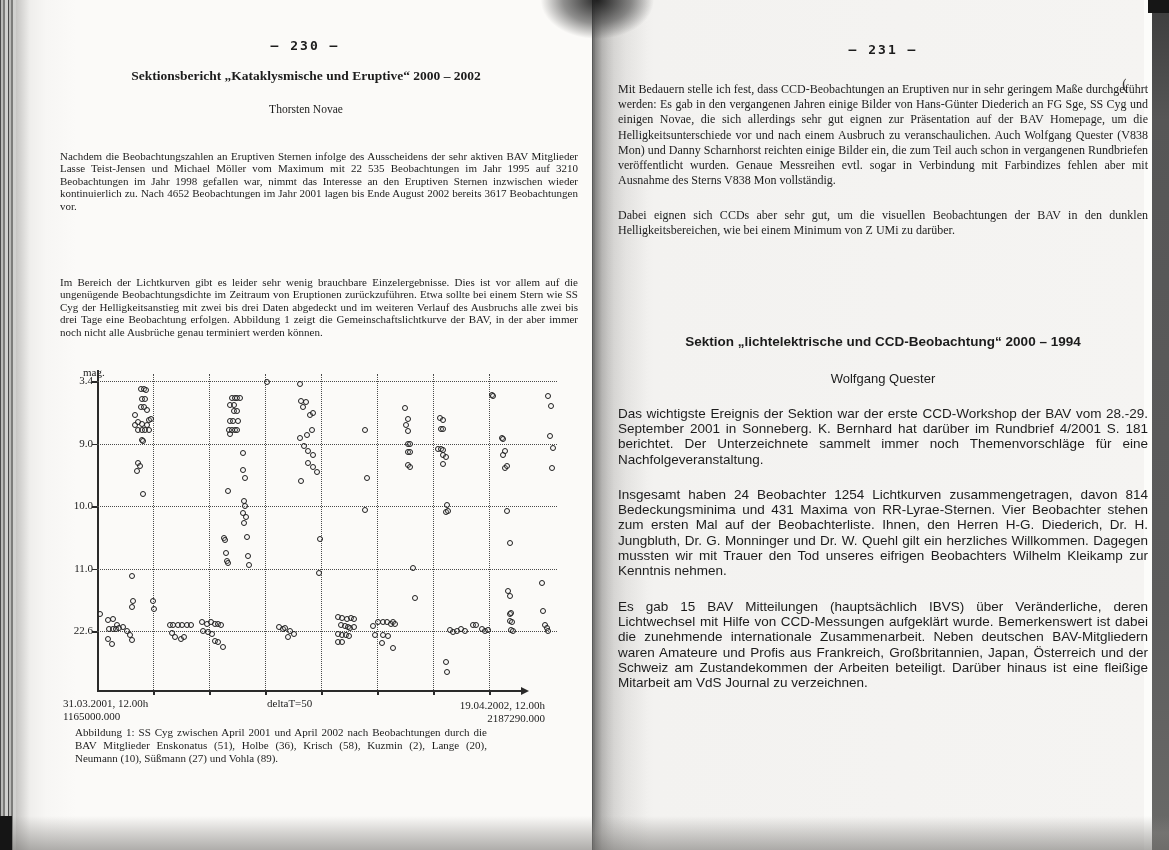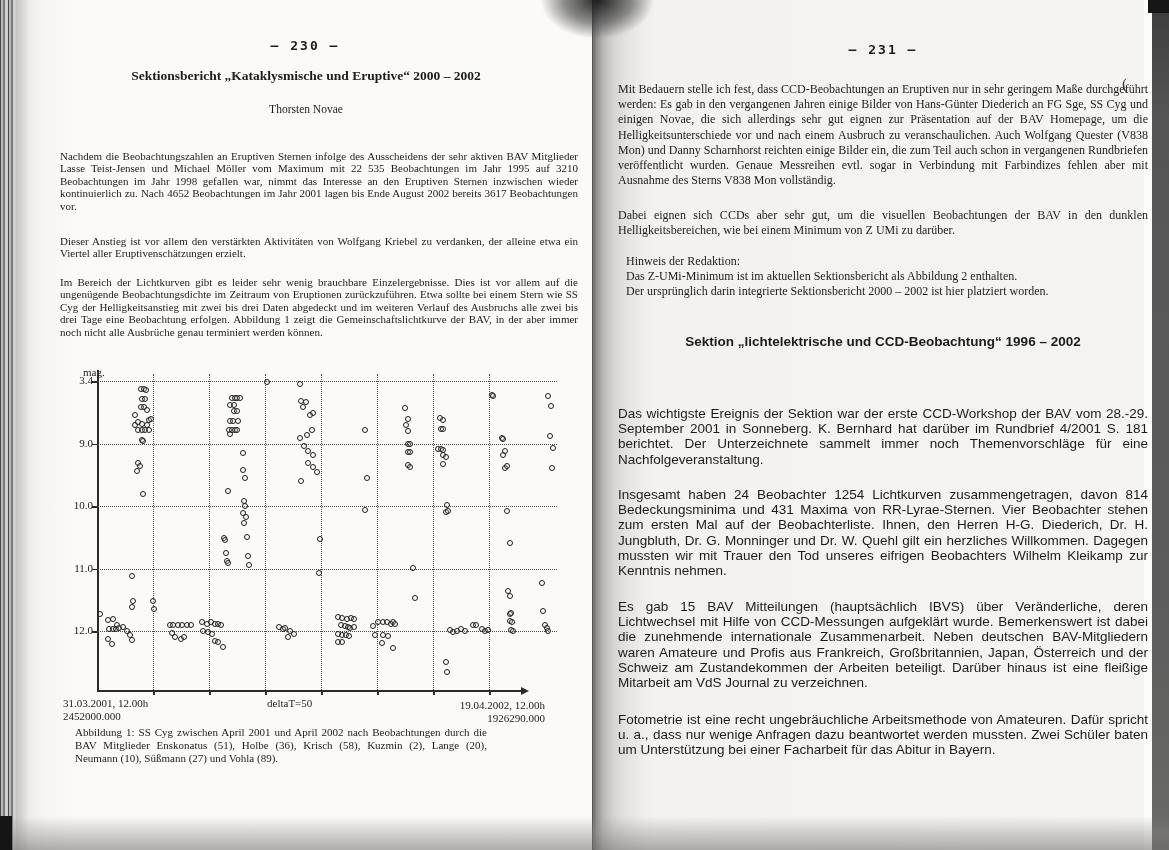--- a/index.html
+++ b/index.html
@@ -89,53 +89,52 @@
 <div class="right-dark-edge"></div>
 <div class="right-top-notch"></div>
 <div class="bottom-left-blob"></div>
 <div class="pen-mark">(</div>
 
 <div class="page-content" id="left-content">
   <div class="pagenum" style="top:38px;">–  230  –</div>
   <div class="lp-title" style="top:68px;">Sektionsbericht „Kataklysmische und Eruptive“ 2000 – 2002</div>
   <div class="lp-author" style="top:103px;">Thorsten Novae</div>
   <p class="lp-body" style="top:150px;">Nachdem die Beobachtungszahlen an Eruptiven Sternen infolge des Ausscheidens der sehr aktiven BAV Mitglieder Lasse Teist-Jensen und Michael Möller vom Maximum mit 22 535 Beobachtungen im Jahr 1995 auf 3210 Beobachtungen im Jahr 1998 gefallen war, nimmt das Interesse an den Eruptiven Sternen inzwischen wieder kontinuierlich zu. Nach 4652 Beobachtungen im Jahr 2001 lagen bis Ende August 2002 bereits 3617 Beobachtungen vor.</p>
-  <p class="lp-body" style="top:235px;">Dieser Anstieg ist vor allem den verstärkten Aktivitäten von Wolfgang Kriebel zu verdanken, der alleine etwa ein Viertel aller Eruptivenschätzungen erzielt.</p>
   <p class="lp-body" style="top:276px;">Im Bereich der Lichtkurven gibt es leider sehr wenig brauchbare Einzelergebnisse. Dies ist vor allem auf die ungenügende Beobachtungsdichte im Zeitraum von Eruptionen zurückzuführen. Etwa sollte bei einem Stern wie SS Cyg der Helligkeitsanstieg mit zwei bis drei Daten abgedeckt und im weiteren Verlauf des Ausbruchs alle zwei bis drei Tage eine Beobachtung erfolgen. Abbildung 1 zeigt die Gemeinschaftslichtkurve der BAV, in der aber immer noch nicht alle Ausbrüche genau terminiert werden können.</p>
 
   <div class="figure">
     <div style="position:absolute;left:0;top:0;width:520px;height:356px;">
       <div class="maglab">mag.</div>
       <div class="yaxis"></div>
       <div class="xaxis"></div>
       <div class="xarrow"></div>
       <div class="xlab xlab-start">
         <div>31.03.2001, 12.00h</div>
-        <div>2452000.000</div>
+        <div>1165000.000</div>
       </div>
       <div class="xlab xlab-delta">deltaT=50</div>
       <div class="xlab xlab-end">
         <div>19.04.2002, 12.00h</div>
-        <div>1926290.000</div>
+        <div>2187290.000</div>
       </div>
     <div class="hgrid" style="top: 15px; left: 34px; width: 460px;"></div>
         <div class="ytick" style="top: 15px; left: 29px;"></div>
         <div class="ylab" style="top: 8px;">3.4</div>
         <div class="hgrid" style="top: 77.5px; left: 34px; width: 460px;"></div>
         <div class="ytick" style="top: 77.5px; left: 29px;"></div>
         <div class="ylab" style="top: 70.5px;">9.0</div>
         <div class="hgrid" style="top: 140px; left: 34px; width: 460px;"></div>
         <div class="ytick" style="top: 140px; left: 29px;"></div>
         <div class="ylab" style="top: 133px;">10.0</div>
         <div class="hgrid" style="top: 202.5px; left: 34px; width: 460px;"></div>
         <div class="ytick" style="top: 202.5px; left: 29px;"></div>
         <div class="ylab" style="top: 195.5px;">11.0</div>
         <div class="hgrid" style="top: 265px; left: 34px; width: 460px;"></div>
         <div class="ytick" style="top: 265px; left: 29px;"></div>
-        <div class="ylab" style="top: 258px;">12.0</div>
+        <div class="ylab" style="top: 258px;">22.6</div>
         <div class="vgrid" style="left: 90.05px;"></div>
         <div class="xtick" style="left: 90.05px;"></div>
         <div class="vgrid" style="left: 146.1px;"></div>
         <div class="xtick" style="left: 146.1px;"></div>
         <div class="vgrid" style="left: 202.15px;"></div>
         <div class="xtick" style="left: 202.15px;"></div>
         <div class="vgrid" style="left: 258.2px;"></div>
         <div class="xtick" style="left: 258.2px;"></div>
         <div class="vgrid" style="left: 314.25px;"></div>
         <div class="xtick" style="left: 314.25px;"></div>
@@ -365,23 +364,20 @@
         <div class="dot" style="left: 490.247px; top: 81.875px;"></div>
       </div>
   </div>
   <p class="fig-caption">Abbildung 1: SS Cyg zwischen April 2001 und April 2002 nach Beobachtungen durch die BAV Mitglieder Enskonatus (51), Holbe (36), Krisch (58), Kuzmin (2), Lange (20), Neumann (10), Süßmann (27) und Vohla (89).</p>
 </div>
 
 <div class="page-content" id="right-content">
   <div class="pagenum" style="top:42px;width:530px;left:18px;">–  231  –</div>
   <p class="rp-body" style="top:82px;">Mit Bedauern stelle ich fest, dass CCD-Beobachtungen an Eruptiven nur in sehr geringem Maße durchgeführt werden: Es gab in den vergangenen Jahren einige Bilder von Hans-Günter Diederich an FG Sge, SS Cyg und einigen Novae, die sich allerdings sehr gut eignen zur Präsentation auf der BAV Homepage, um die Helligkeitsunterschiede vor und nach einem Ausbruch zu veranschaulichen. Auch Wolfgang Quester (V838 Mon) und Danny Scharnhorst reichten einige Bilder ein, die zum Teil auch schon in vergangenen Rundbriefen veröffentlicht wurden. Genaue Messreihen evtl. sogar in Verbindung mit Farbindizes fehlen aber mit Ausnahme des Sterns V838 Mon vollständig.</p>
   <p class="rp-body" style="top:208px;">Dabei eignen sich CCDs aber sehr gut, um die visuellen Beobachtungen der BAV in den dunklen Helligkeitsbereichen, wie bei einem Minimum von Z UMi zu darüber.</p>
-  <p class="rp-note" style="top:254px;">Hinweis der Redaktion:
-Das Z-UMi-Minimum ist im aktuellen Sektionsbericht als Abbildung 2 enthalten.
-Der ursprünglich darin integrierte Sektionsbericht 2000 – 2002 ist hier platziert worden.</p>
-  <div class="rp-sans-title" style="top:334px;">Sektion „lichtelektrische und CCD-Beobachtung“ 1996 – 2002</div>
+  <div class="rp-sans-title" style="top:334px;">Sektion „lichtelektrische und CCD-Beobachtung“ 2000 – 1994</div>
+  <div class="rp-sans-author" style="top:371px;">Wolfgang Quester</div>
   <p class="rp-sans" style="top:406px;">Das wichtigste Ereignis der Sektion war der erste CCD-Workshop der BAV vom 28.-29. September 2001 in Sonneberg. K. Bernhard hat darüber im Rundbrief 4/2001 S. 181 berichtet. Der Unterzeichnete sammelt immer noch Themenvorschläge für eine Nachfolgeveranstaltung.</p>
   <p class="rp-sans" style="top:487px;">Insgesamt haben 24 Beobachter 1254 Lichtkurven zusammengetragen, davon 814 Bedeckungsminima und 431 Maxima von RR-Lyrae-Sternen. Vier Beobachter stehen zum ersten Mal auf der Beobachterliste. Ihnen, den Herren H-G. Diederich, Dr. H. Jungbluth, Dr. G. Monninger und Dr. W. Quehl gilt ein herzliches Willkommen. Dagegen mussten wir mit Trauer den Tod unseres eifrigen Beobachters Wilhelm Kleikamp zur Kenntnis nehmen.</p>
   <p class="rp-sans" style="top:599px;">Es gab 15 BAV Mitteilungen (hauptsächlich IBVS) über Veränderliche, deren Lichtwechsel mit Hilfe von CCD-Messungen aufgeklärt wurde. Bemerkenswert ist dabei die zunehmende internationale Zusammenarbeit. Neben deutschen BAV-Mitgliedern waren Amateure und Profis aus Frankreich, Großbritannien, Japan, Österreich und der Schweiz am Zustandekommen der Arbeiten beteiligt. Darüber hinaus ist eine fleißige Mitarbeit am VdS Journal zu verzeichnen.</p>
-  <p class="rp-sans" style="top:712px;">Fotometrie ist eine recht ungebräuchliche Arbeitsmethode von Amateuren. Dafür spricht u. a., dass nur wenige Anfragen dazu beantwortet werden mussten. Zwei Schüler baten um Unterstützung bei einer Facharbeit für das Abitur in Bayern.</p>
 </div>
 
 <div class="bottom-shadow"></div>
 
 </body></html>

